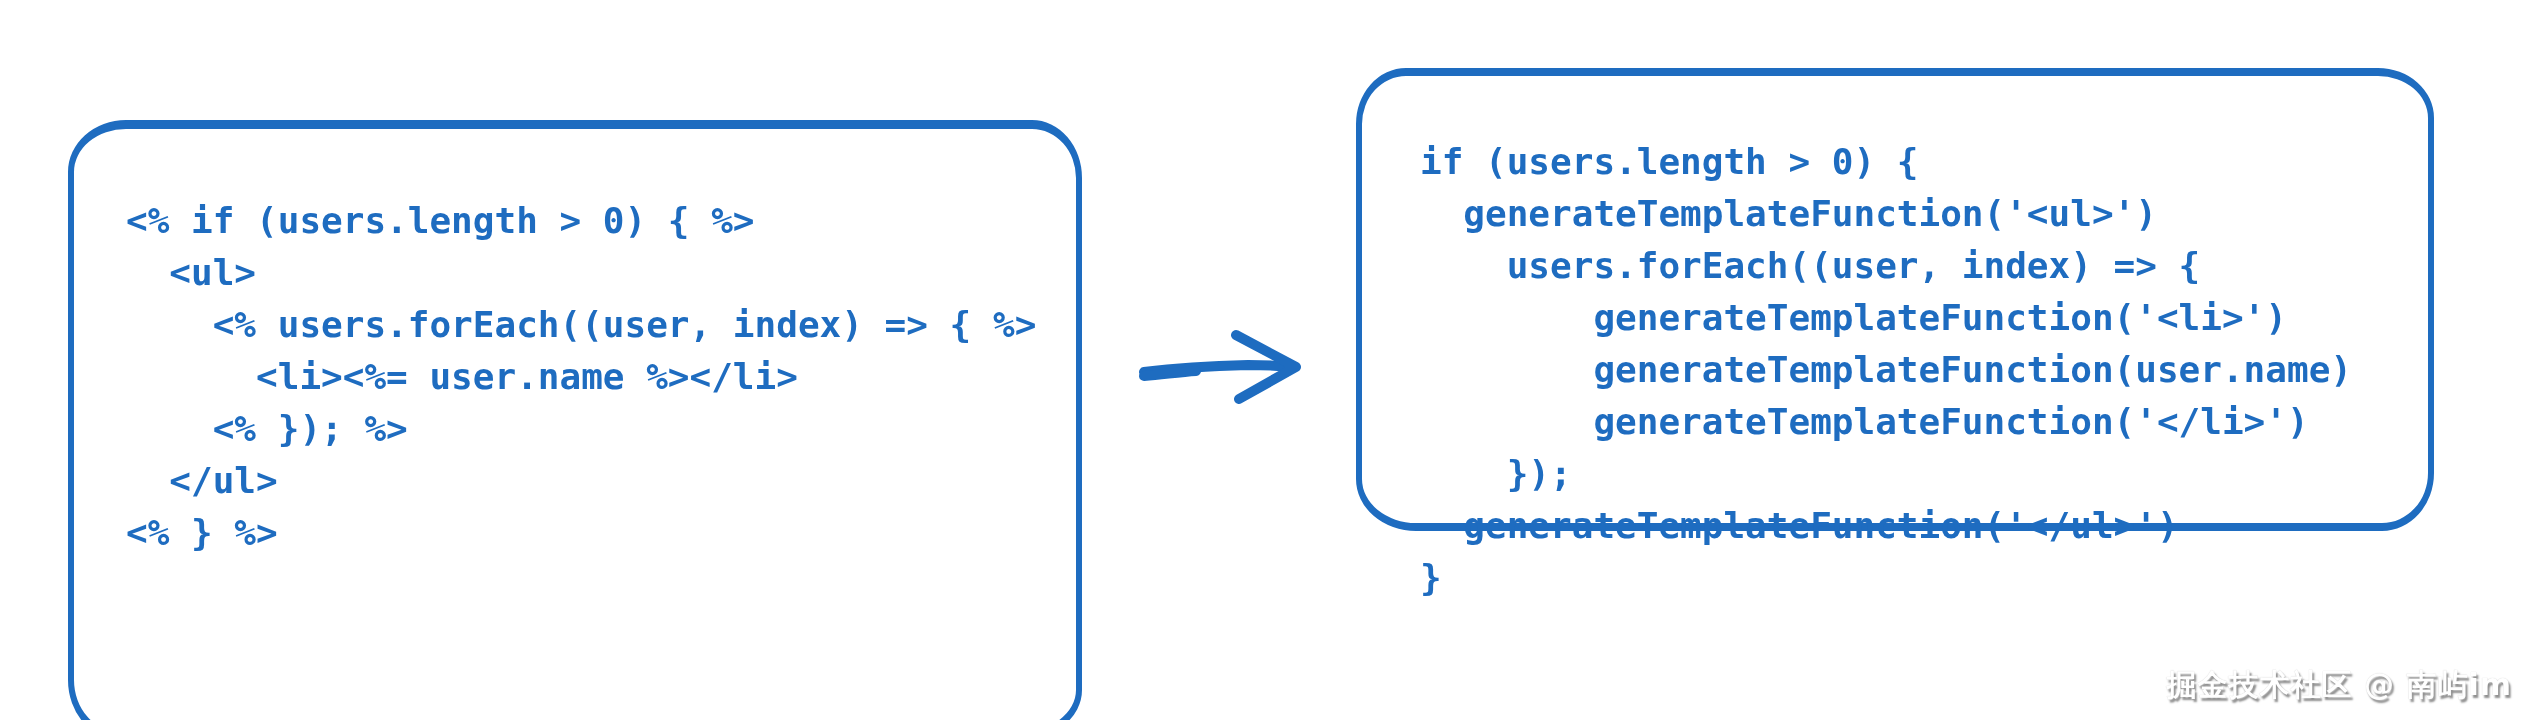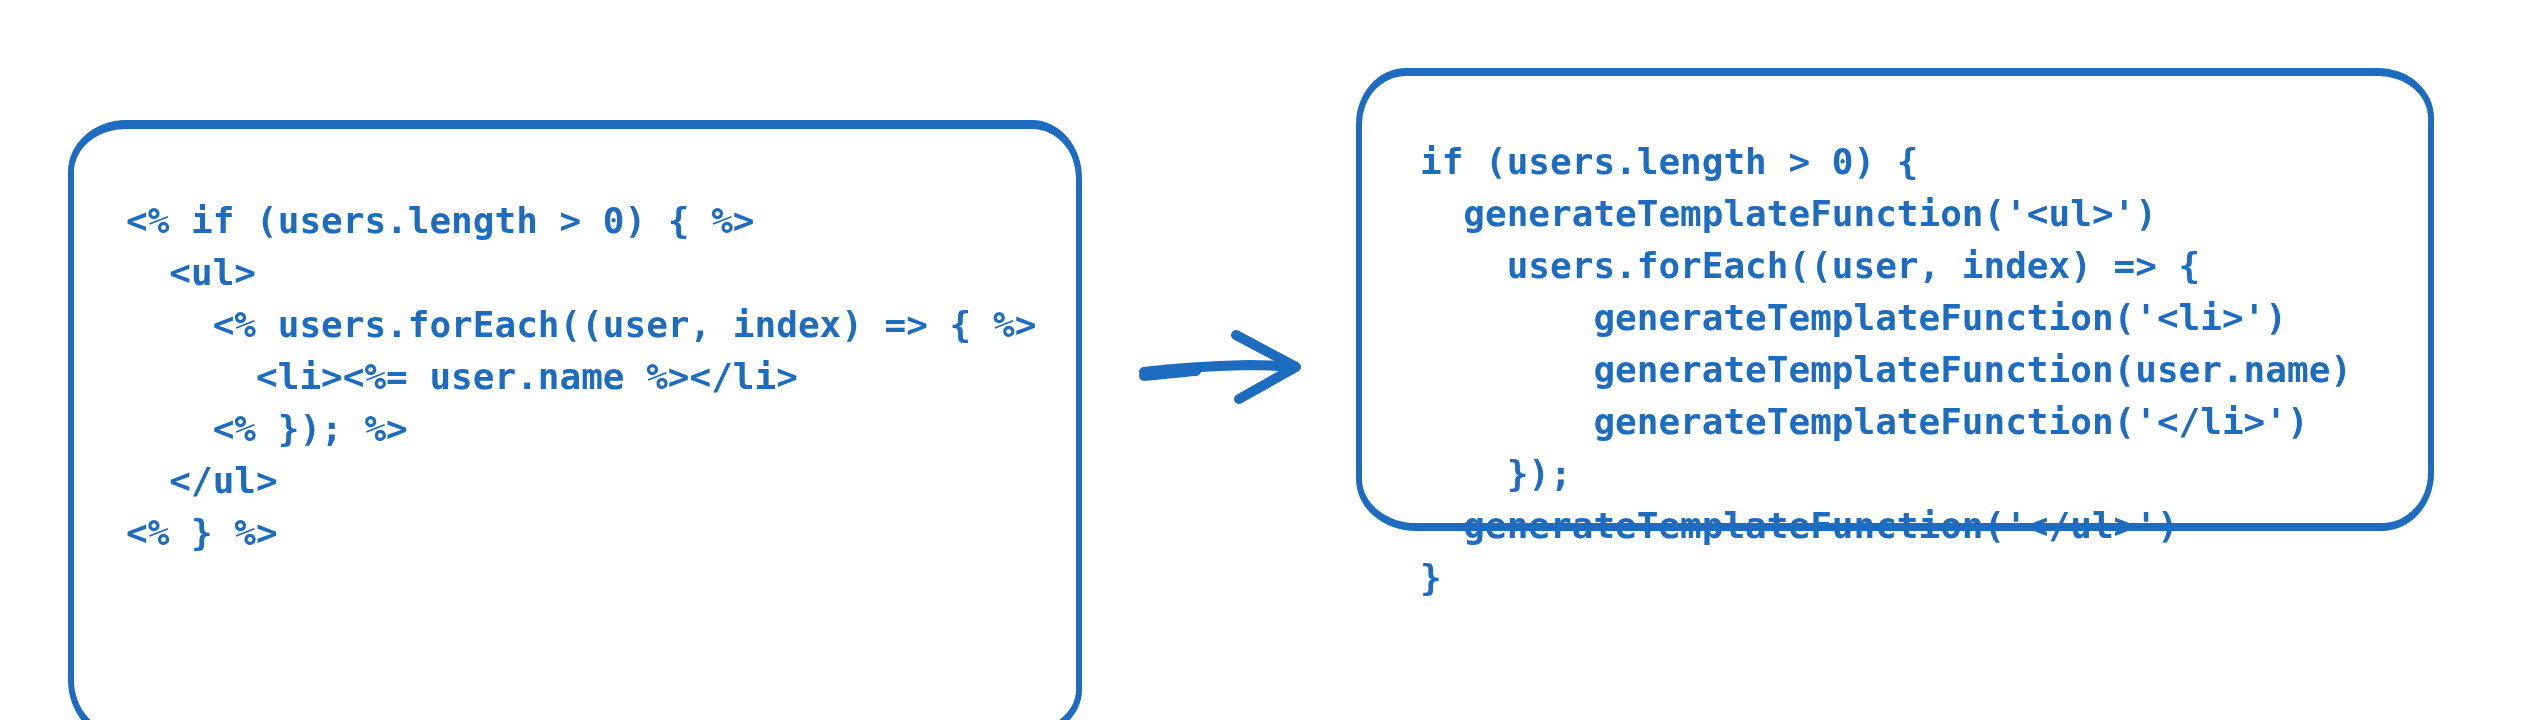--- a/index.html
+++ b/index.html
@@ -107,14 +107,15 @@
   generateTemplateFunction('&lt;ul&gt;')
     users.forEach((user, index) =&gt; {
         generateTemplateFunction('&lt;li&gt;')
         generateTemplateFunction(user.name)
         generateTemplateFunction('&lt;/li&gt;')
     });
   generateTemplateFunction('&lt;/ul&gt;')
 }</pre>
   </div>
 
+  <div class="watermark">掘金技术社区 @ 南屿im</div>
 
 </div>
 
 </body></html>

